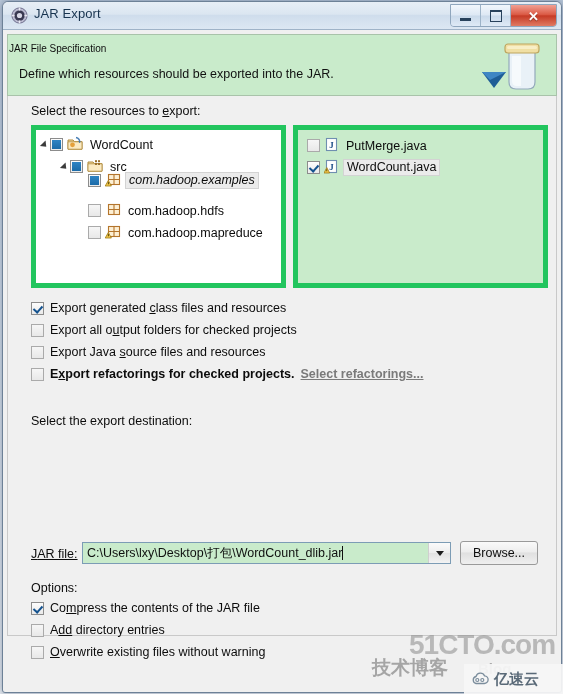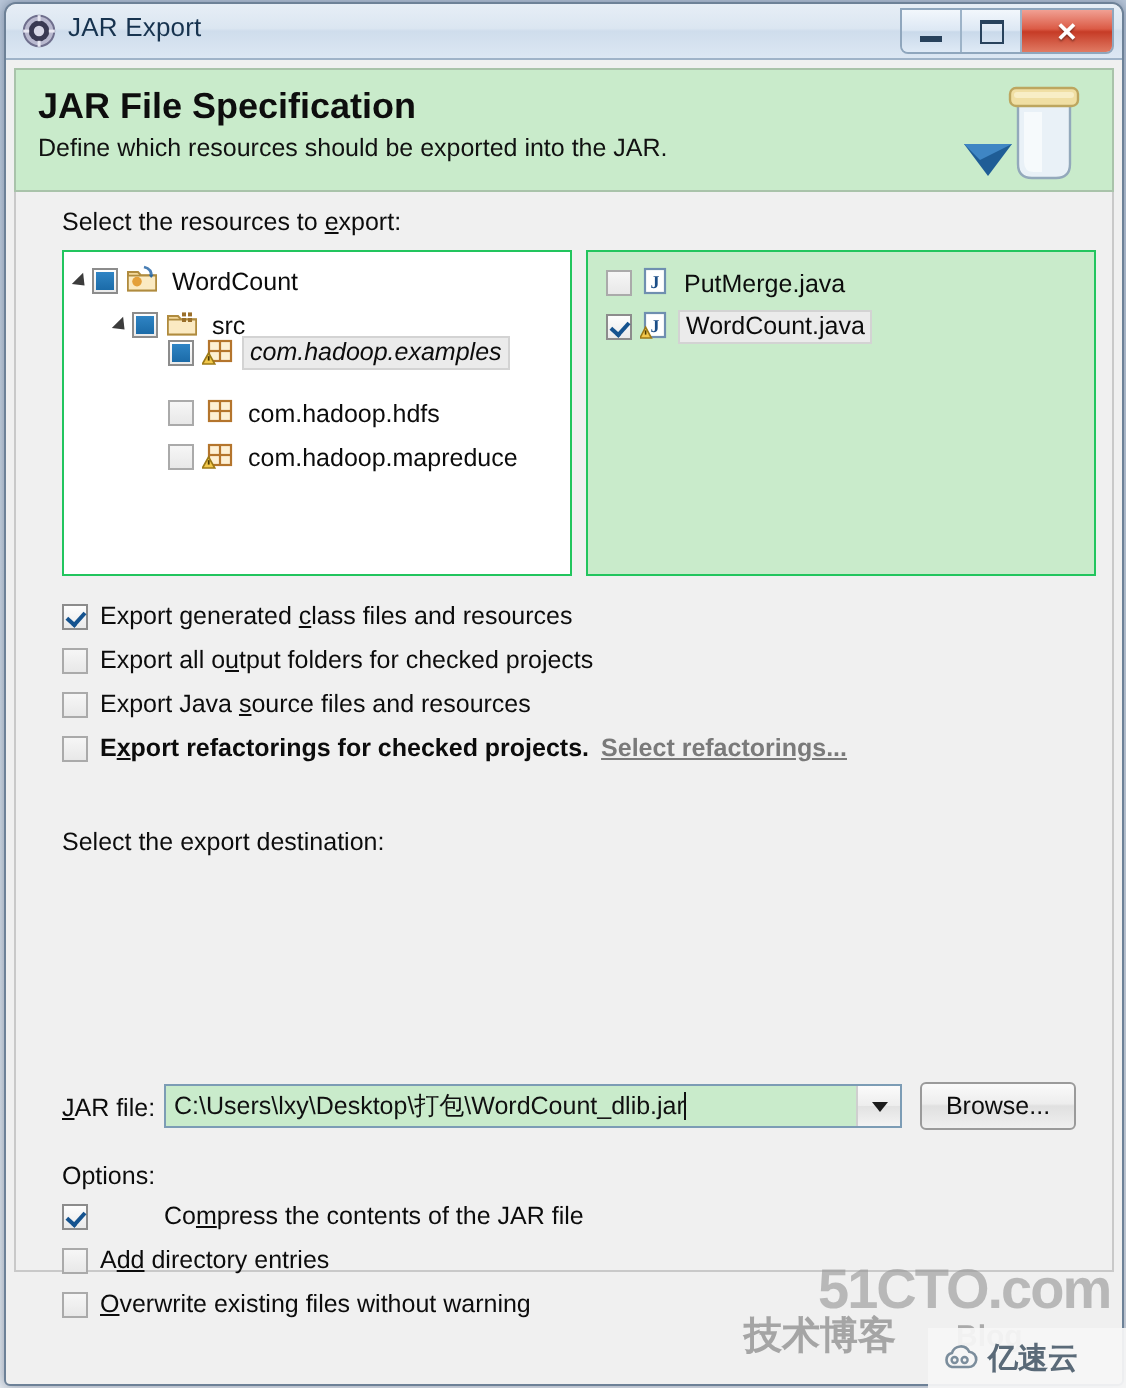--- a/index.html
+++ b/index.html
@@ -90,22 +90,22 @@
   
   .banner {
     position: relative;
     margin: 4px 4px 0 4px;
     height: 62px;
     background: #c9ebcb;
     border: 1px solid #a9c3aa;
     box-sizing: border-box;
   }
   .banner-title {
-    position: absolute; left: 11px; top: 8px;
-    font-size: 18px; font-weight: bold; color: #0e0e0e;
+    position: absolute; left: 1px; top: 8px;
+    font-size: 10px; font-weight: normal; color: #0e0e0e;
   }
   .banner-sub {
     position: absolute; left: 11px; top: 32px;
     font-size: 12.5px; color: #111;
   }
   .banner-icon { position: absolute; right: 10px; top: 3px; width: 74px; height: 57px; }
 
   
   .body {
     position: relative;
@@ -119,21 +119,21 @@
 
   .lbl {
     position: absolute;
     font-size: 12.5px; color: #0c0c0c; white-space: nowrap;
   }
   .lbl u { text-decoration: underline; }
 
   
   .panel {
     position: absolute;
-    border: 1px solid #22c55e;
+    border: 5px solid #22c55e;
     box-sizing: border-box;
     overflow: hidden;
   }
   .panel.left  { left: 23px;  top: 29px; width: 255px; height: 163px; background: #ffffff; }
   .panel.right { left: 285px; top: 29px; width: 255px; height: 163px; background: #c9ebcb; }
 
   
   .trow {
     position: absolute; left: 0; right: 0; height: 21px;
     display: flex; align-items: center;
@@ -442,38 +442,38 @@
         <span><span>Export Java </span><u>s</u><span>ource files and resources</span></span>
       </div>
       <div class="optrow" style="top:271px;font-weight:bold;">
         <span class="cb grayed"></span>
         <span><span>E</span><u>x</u><span>port refactorings for checked projects.</span></span>
         <span class="linkdis">Select refactorings...</span>
       </div>
 
       <div class="lbl" style="left:23px; top:318px;">Select the export destination:</div>
 
-      <div class="lbl" style="left:23px; top:451px;">
+      <div class="lbl" style="left:23px; top:451px;text-decoration:underline;">
         <u>J</u><span>AR file:</span>
       </div>
 
       <div class="combo">
         <span class="val"><span>C:\Users\lxy\Desktop\打包\WordCount_dlib.jar</span><span class="caret"></span></span>
         <span class="arrowbox">
           <span class="arrow-dn"></span>
         </span>
       </div>
 
       <div class="btn" style="left:452px; top:445px; width:78px; height:24px;">
         <span>Browse...</span>
       </div>
 
       <div class="lbl" style="left:23px; top:485px;">Options:</div>
 
-      <div class="optrow" style="top:505px;gap:32px;">
+      <div class="optrow" style="top:505px;">
         <span class="cb checked"></span>
         <span><span>Co</span><u>m</u><span>press the contents of the JAR file</span></span>
       </div>
       <div class="optrow" style="top:527px;">
         <span class="cb grayed"></span>
         <span><span>A</span><u>dd</u><span> directory entries</span></span>
       </div>
       <div class="optrow" style="top:549px;">
         <span class="cb grayed"></span>
         <span><span></span><u>O</u><span>verwrite existing files without warning</span></span>

